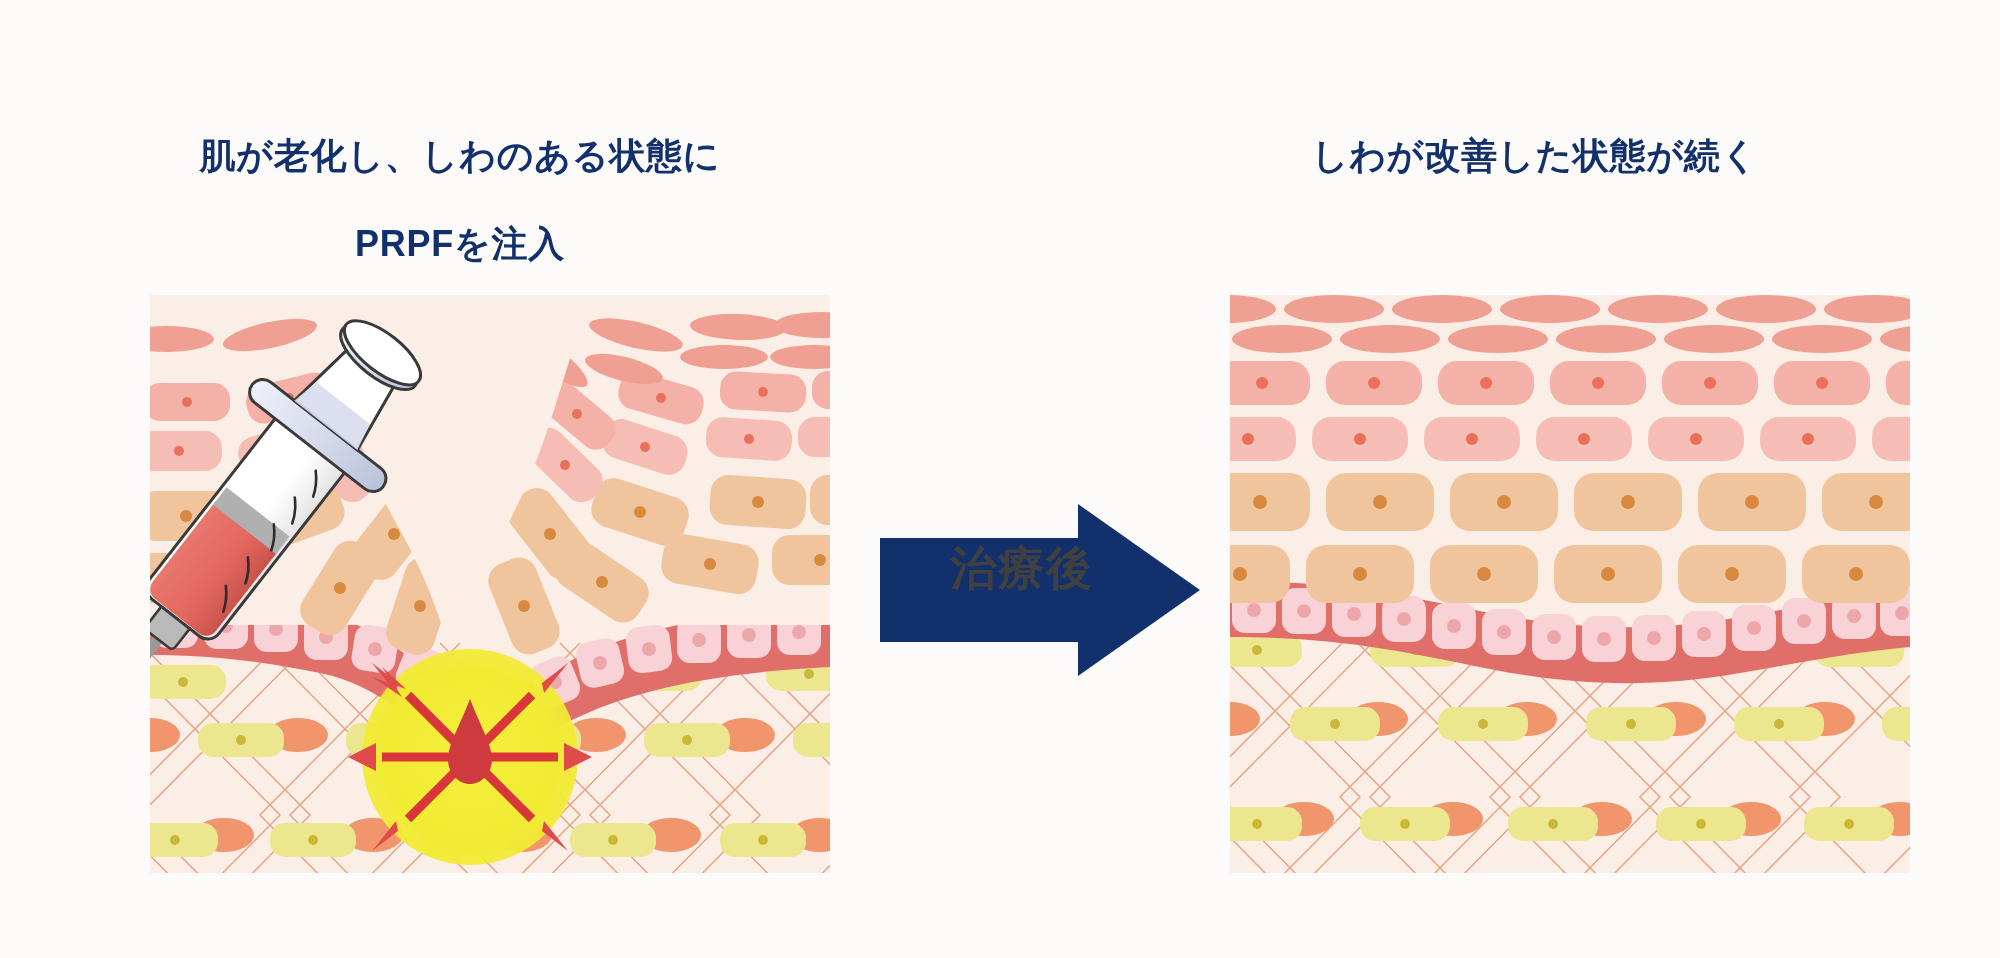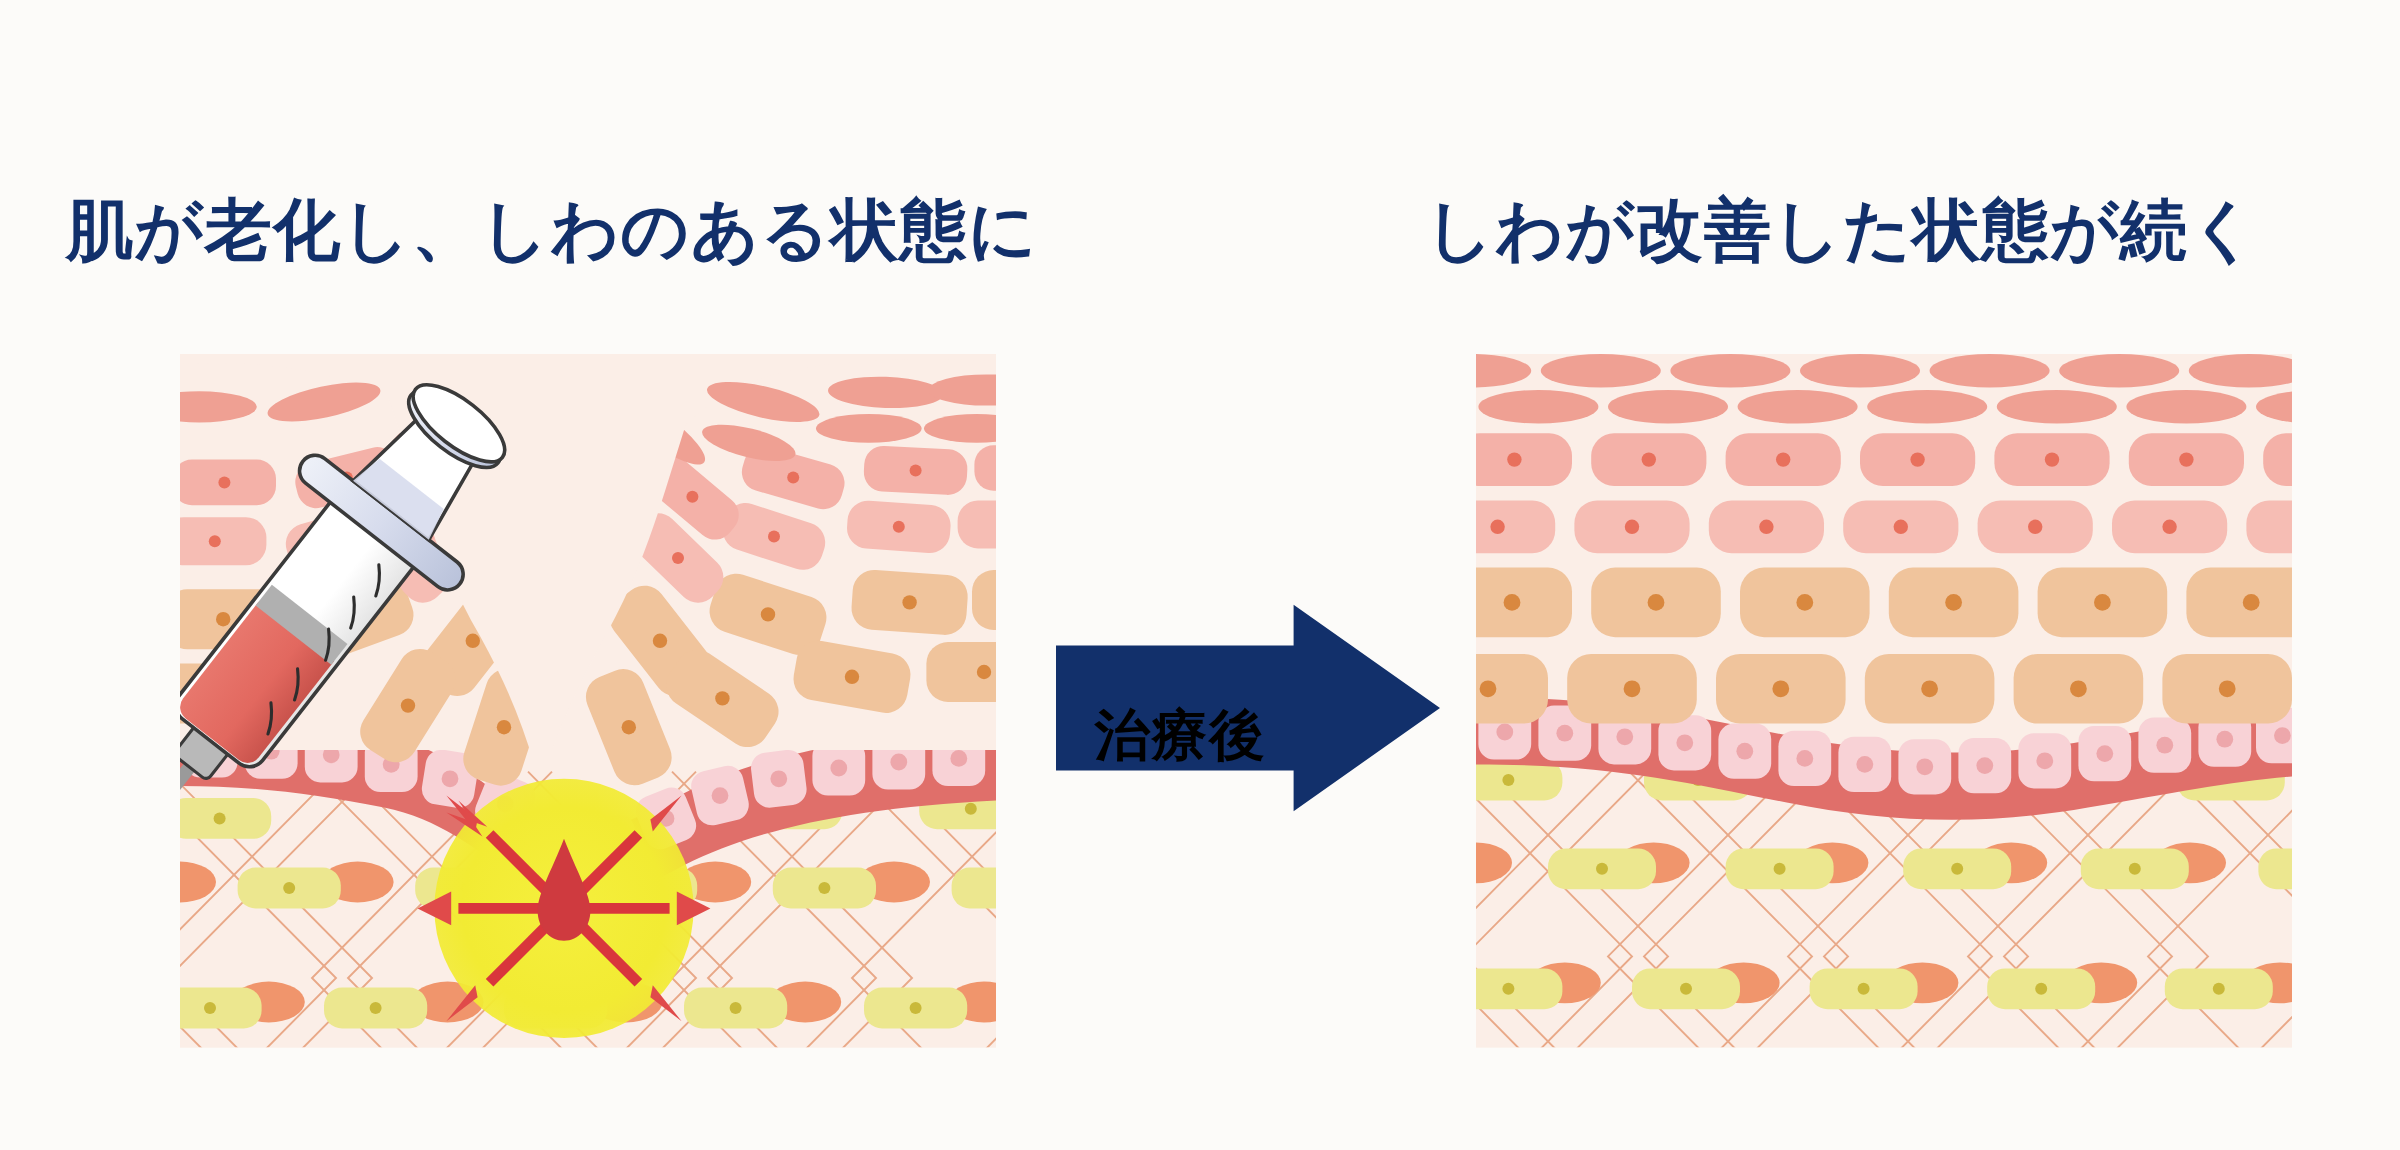--- a/index.html
+++ b/index.html
@@ -9,21 +9,21 @@
     font-family:"Liberation Sans","DejaVu Sans",sans-serif;
     overflow:hidden;position:relative;
   }
   .stage{position:absolute;inset:0;}
 
   
   .title{
     position:absolute;
     color:#12306b;
     font-weight:700;
-    font-size:56px;
+    font-size:36px;
     line-height:1.22;
     letter-spacing:0.02em;
     text-align:center;
     white-space:pre-line;
   }
   #title-left{left:20px;top:90px;width:880px;}
   #title-right{left:1090px;top:90px;width:890px;}
   .title .ln{display:block;}
 
   
@@ -36,24 +36,23 @@
   #panel-right{left:1230px;top:295px;width:680px;height:578px;}
   .panel svg{display:block;width:100%;height:100%;}
 
   
   #arrow-block{
     position:absolute;left:880px;top:500px;width:320px;height:180px;
   }
   #arrow-block svg{display:block;width:100%;height:100%;}
   #arrow-label{
     position:absolute;left:912px;top:545px;width:220px;
-    text-align:left;color:#000000;font-weight:700;font-size:46px;
+    text-align:center;color:#404040;font-weight:700;font-size:46px;
     letter-spacing:0.04em;line-height:1;
     pointer-events:none;
-    margin-top:44px;
   }
 </style>
 </head>
 <body style="background: rgb(252, 251, 249);">
 
 <div class="stage">
 
   <div class="title" id="title-left">
     <span class="ln">肌が老化し、しわのある状態に</span>
     <span class="ln">PRPFを注入</span>

